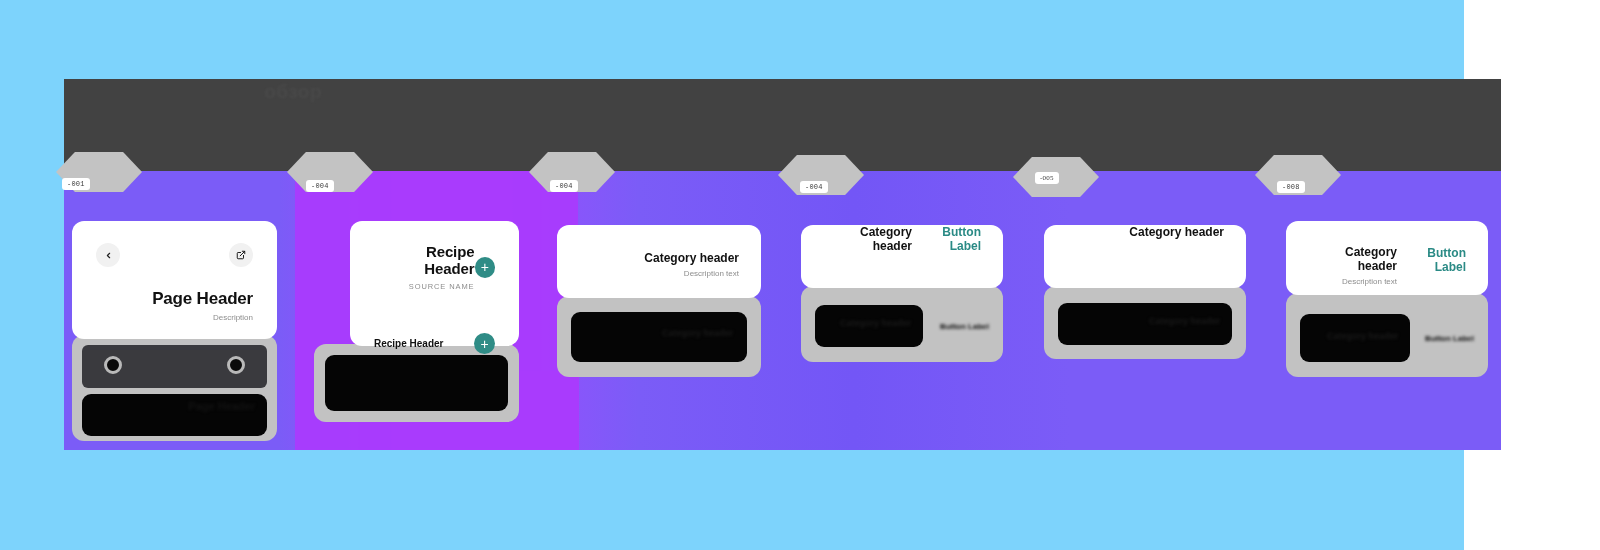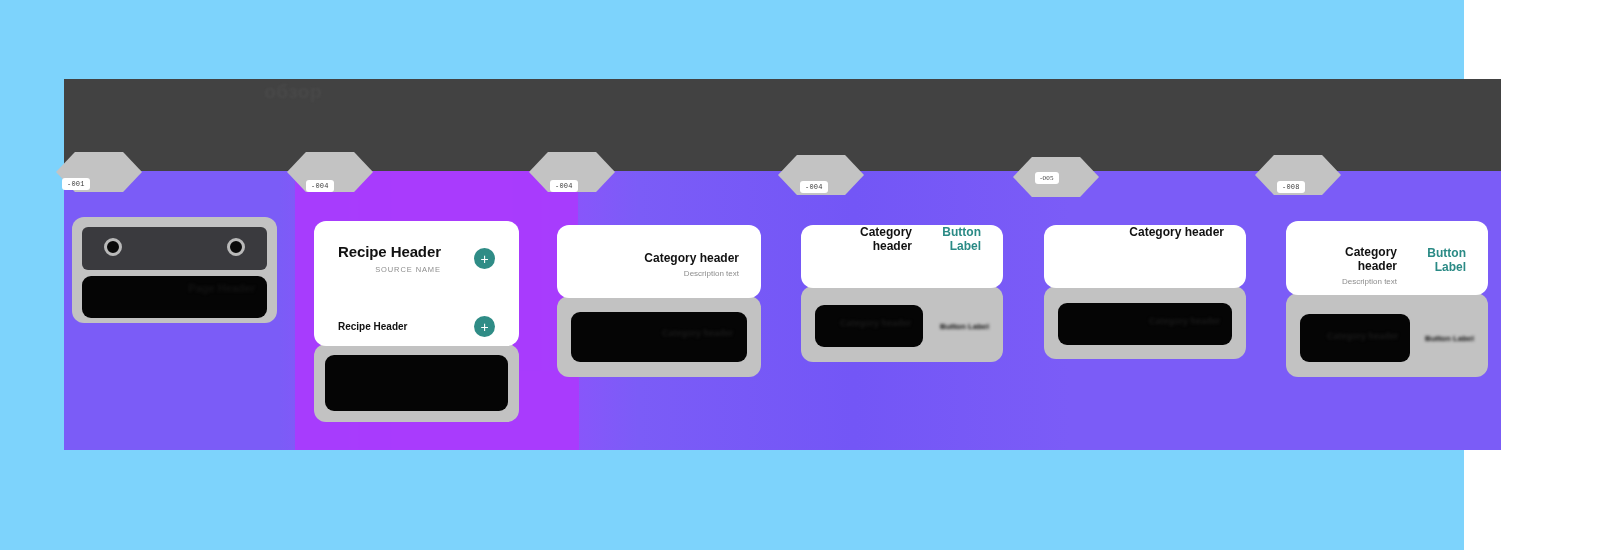--- a/index.html
+++ b/index.html
@@ -158,34 +158,54 @@
   <div class="hexnode" style="left:778px; top:155px;"></div>
   <div class="hexchip" style="left:800px; top:181px;">-004</div>
 
   <div class="hexnode" style="left:1013px;top:157px;"></div>
   <div class="hexchip" style="left:1035px;top:172px;font-family:Liberation Serif, serif;">-005</div>
 
   <div class="hexnode" style="left:1255px;top:155px;"></div>
   <div class="hexchip" style="left:1277px;top:181px;">-008</div>
 
   <div class="card" style="left:72px; top:221px; width:205px;">
+    <div class="card-white" style="height:118px;">
+      <div class="row">
+        <div class="icon-circle">
+          <svg width="9" height="9" viewBox="0 0 24 24" fill="none" stroke="currentColor" stroke-width="3" stroke-linecap="round" stroke-linejoin="round">
+            <polyline points="15 18 9 12 15 6"></polyline>
+          </svg>
+        </div>
+        <div class="icon-circle">
+          <svg width="10" height="10" viewBox="0 0 24 24" fill="none" stroke="currentColor" stroke-width="2.4" stroke-linecap="round" stroke-linejoin="round">
+            <path d="M18 13v6a2 2 0 0 1-2 2H5a2 2 0 0 1-2-2V8a2 2 0 0 1 2-2h6"></path>
+            <polyline points="15 3 21 3 21 9"></polyline>
+            <line x1="10" y1="14" x2="21" y2="3"></line>
+          </svg>
+        </div>
+      </div>
+      <div style="margin-top:22px;">
+        <div class="h-page">Page Header</div>
+        <div class="sub">Description</div>
+      </div>
+    </div>
 
     <div class="card-grey" style="margin-top:-4px; height:106px; padding:10px;">
       <div class="redact-mid" style="height:43px; position:relative;">
         <div class="knob" style="left:22px; top:11px;"></div>
         <div class="knob" style="right:22px; top:11px;"></div>
       </div>
       <div class="redact" style="height:42px; margin-top:6px; padding:6px 12px;">
         <div class="blurtext" style="font-size:11px; color:#121212;">Page Header</div>
       </div>
     </div>
   </div>
 
   <div class="card" style="left:314px; top:221px; width:205px;">
-    <div class="card-white" style="height:125px;">
+    <div class="card-white" style="height:125px;margin-left:36px;">
       <div class="row">
         <div>
           <div class="h-recipe">Recipe Header</div>
           <div class="sub-caps">SOURCE NAME</div>
         </div>
         <div class="plus">
           <span>+</span>
         </div>
       </div>
       <div class="row" style="margin-top:42px;">

